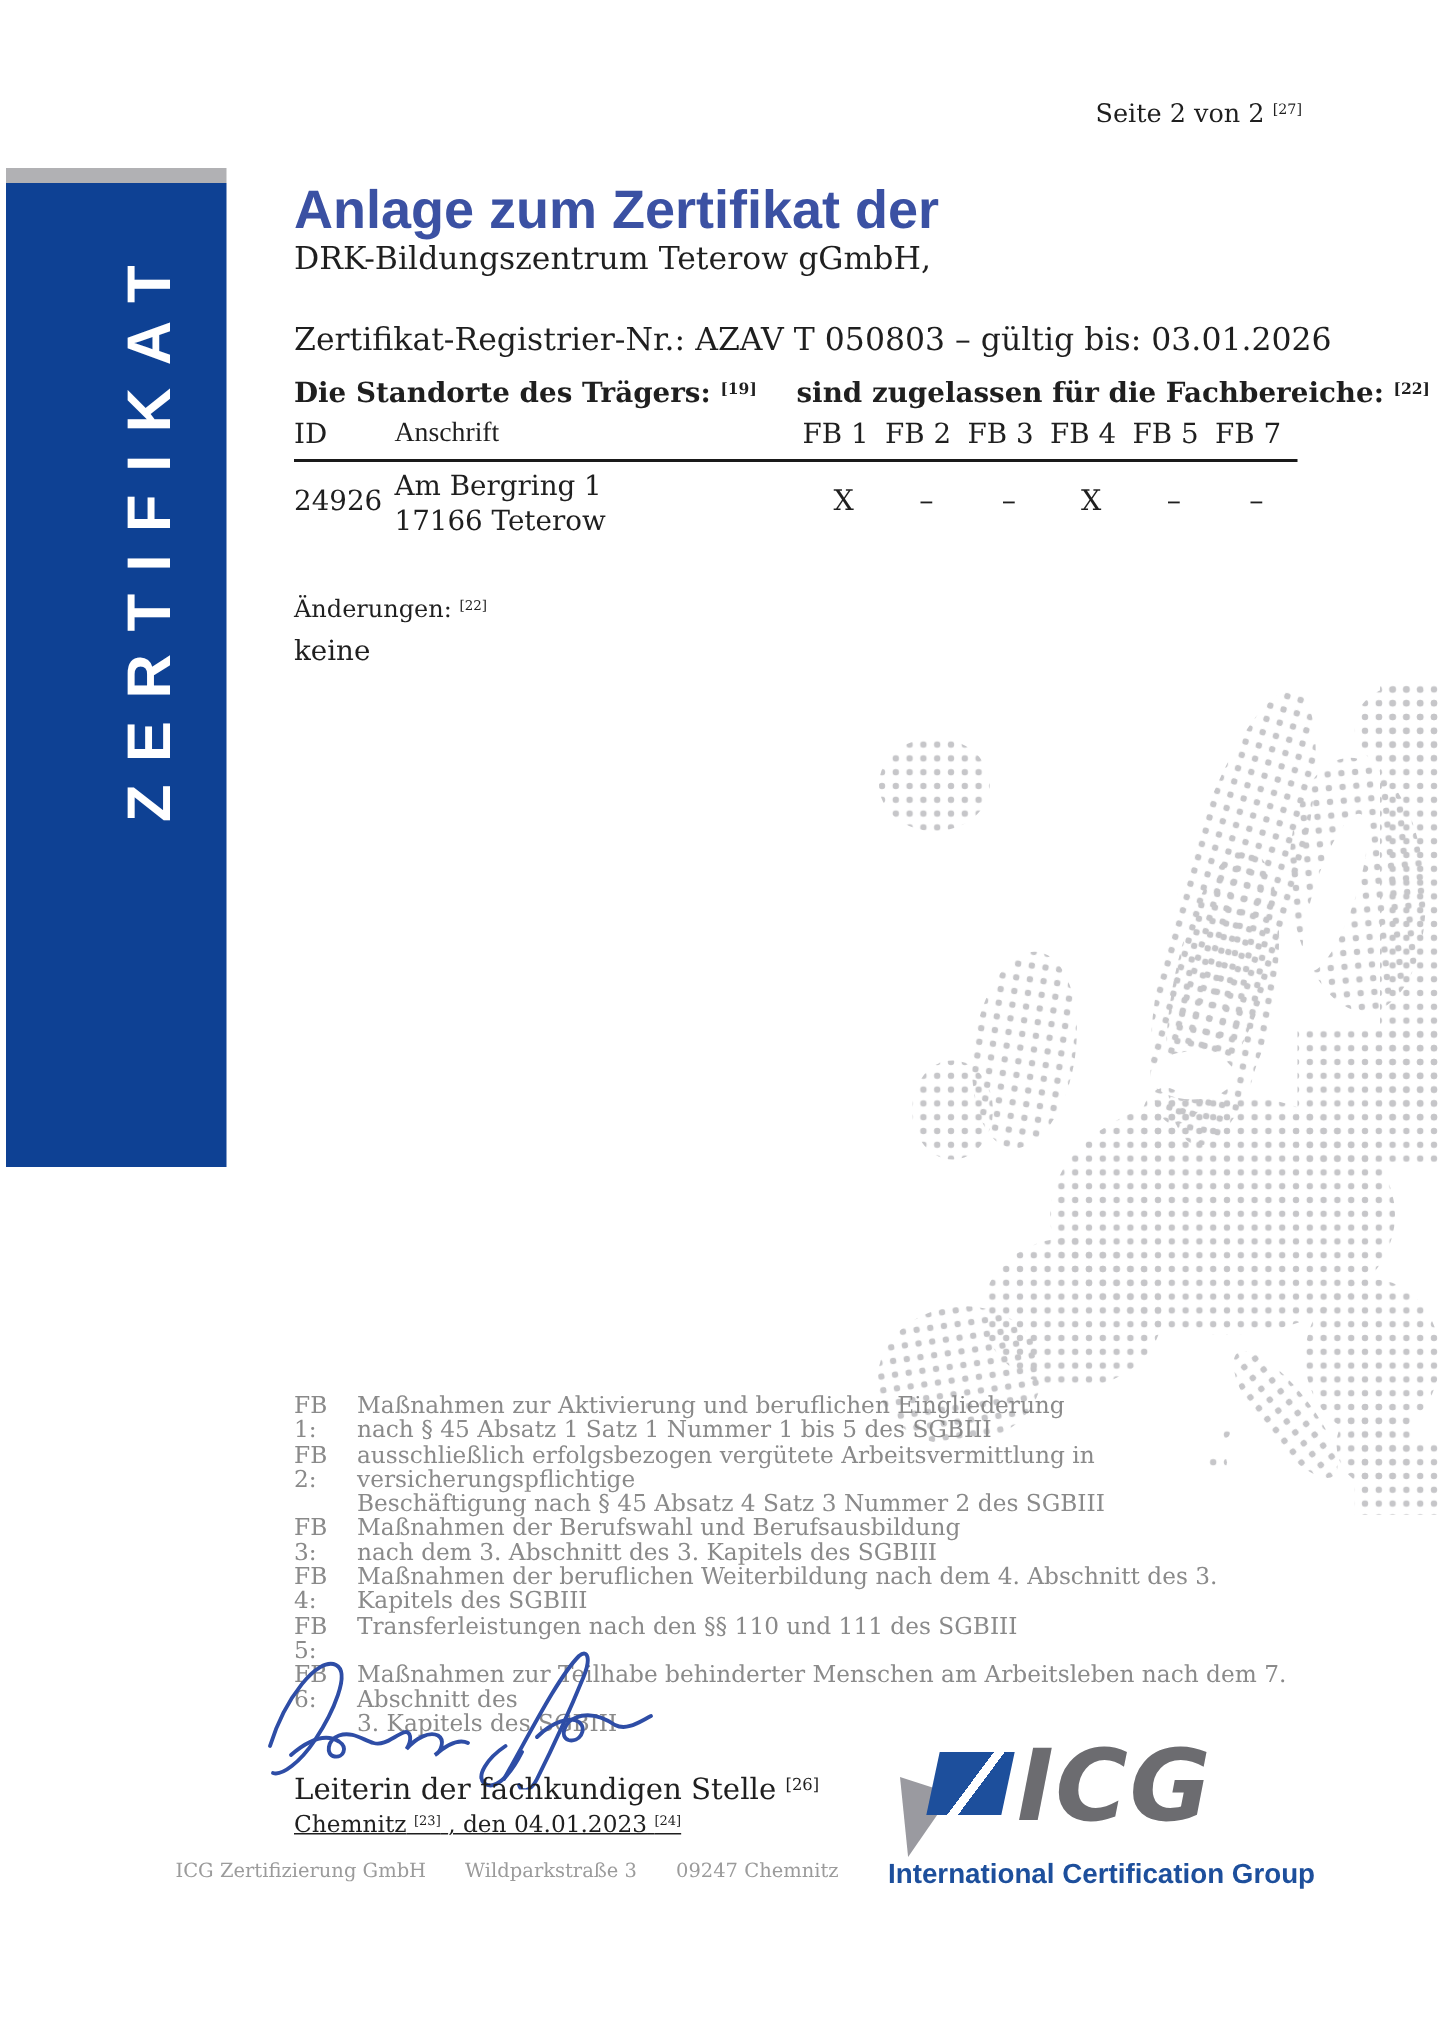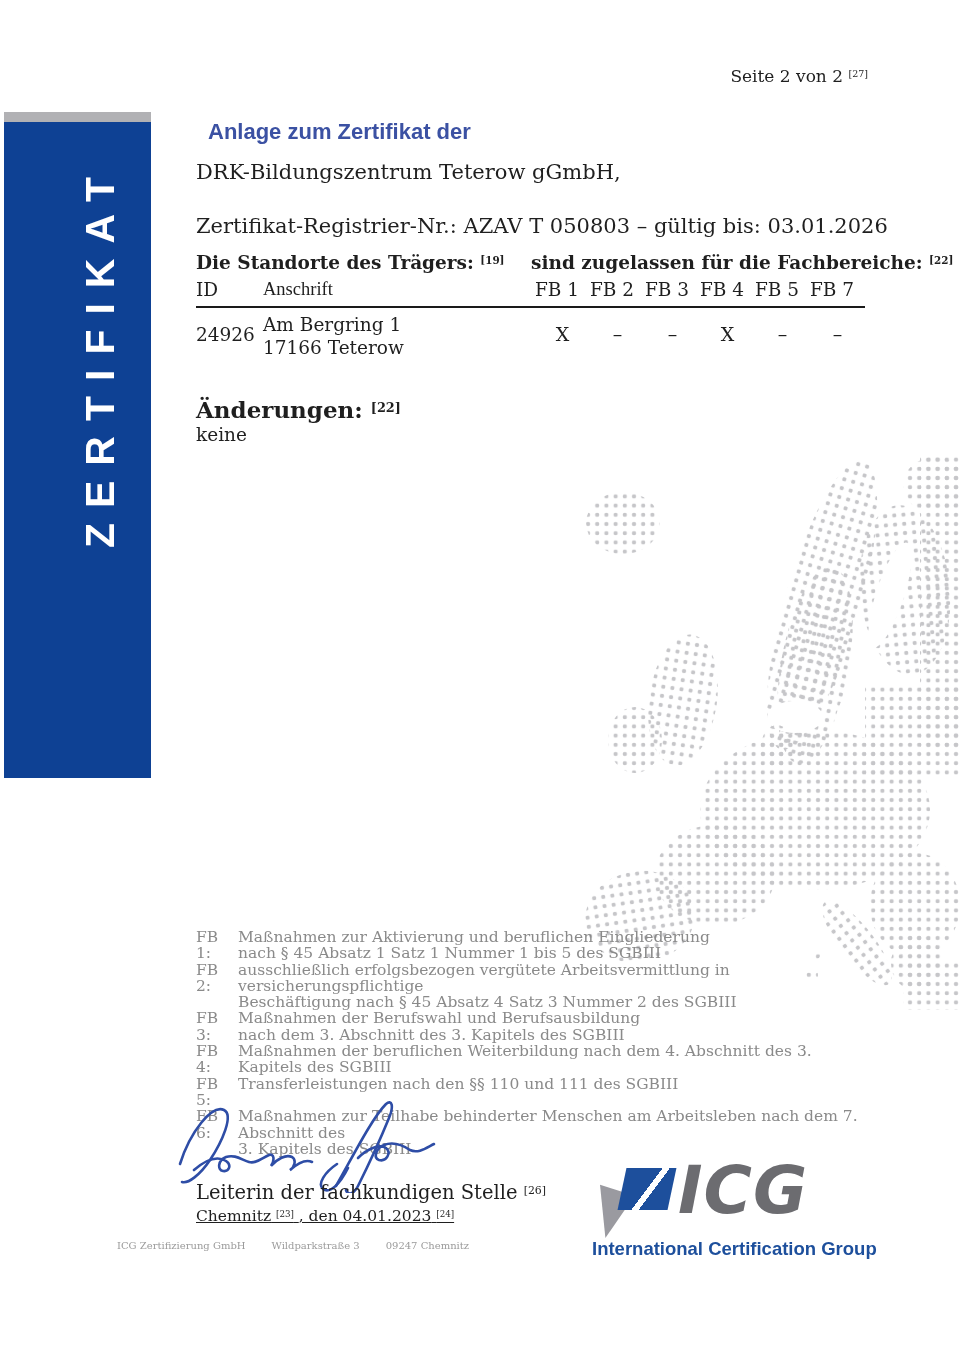--- a/index.html
+++ b/index.html
@@ -20,58 +20,58 @@
   .banner { left:4px; top:122px; width:147px; height:656px; background:var(--banner_blue,#0e4194); }
   .banner-text {
     position:absolute; left:96px; top:233px;
     transform:translate(-50%,-50%) rotate(-90deg);
     font-family:"Liberation Sans","DejaVu Sans",sans-serif;
     font-weight:700; font-size:41px; letter-spacing:15px; color:#ffffff; white-space:nowrap;
   }
 
   
   .title { left:196px; top:119px; font-family:"Liberation Sans","DejaVu Sans",sans-serif;
-           font-weight:700; font-size:22px; color:var(--title_blue,#3b51a3);margin-left:12px; }
+           font-weight:700; font-size:36px; color:var(--title_blue,#3b51a3); }
   .org   { left:196px; top:160px; font-size:21px; }
   .registry { left:196px; top:186px; font-size:21px;margin-top:28px; }
 
   
   .tbl-h-left  { left:196px; top:252px; font-size:18.5px; font-weight:700; }
   .tbl-h-right { left:531px; top:252px; font-size:18.5px; font-weight:700; }
   .col-id        { left:196px; top:279px; font-size:18.5px; }
   .col-anschrift { left:263px; top:279px; font-size:18.5px;font-family:Liberation Serif, serif; }
   .fb-cols { left:535px; top:279px; width:330px; display:flex; }
   .fb-cols > div { width:55px; text-align:left; font-size:18.5px; }
   .tbl-rule { left:196px; top:306px; width:669px; height:0; border-top:2px solid #1a1a1a; }
   .row-id   { left:196px; top:324px; font-size:18.5px; }
   .row-addr { left:263px; top:313px; font-size:18.5px; line-height:23px; }
   .row-marks { left:535px; top:323px; width:330px; display:flex; }
   .row-marks > div { width:55px; text-align:center; font-size:19px; }
 
   
-  .changes-label { left:196px; top:396px; font-size:23px; font-weight:700; }
+  .changes-label { left:196px; top:396px; font-size:16px; font-weight:400; }
   .changes-value { left:196px; top:424px; font-size:18.5px; }
 
   
   .map { left:565px; top:455px; width:395px; height:560px; }
 
   
   .legend { left:196px; top:929px; width:680px; color:var(--legend_gray,#8a8a8a);
             font-size:15.5px; line-height:16.3px; }
   .legend-item { display:flex; }
   .legend-label { width:42px; flex:0 0 42px; }
   .legend-text { flex:1; }
 
   
   .signature { left:172px; top:1098px; width:272px; height:95px; }
   .signer-role { left:196px; top:1181px; font-size:19.5px; }
   .signer-place { left:196px; top:1207px; font-size:15.5px;text-decoration:underline; }
 
   
-  .footer { left:117px; top:1240px; font-size:10px; color:var(--footer_gray,#9b9b9b);
+  .footer { left:117px; top:1240px; font-size:13px; color:var(--footer_gray,#9b9b9b);
             display:flex; }
   .footer span { margin-right:26px; }
 
   
   .logo { left:592px; top:1166px; width:300px; height:100px; }
   .logo-icon { position:absolute; left:8px; top:2px; width:80px; height:68px; }
   .logo-tri { position:absolute; left:0; top:8px; width:54px; height:62px;
               background:var(--logo_gray_light,#9a9aa0);
               clip-path:polygon(0% 14%, 64% 32%, 10% 100%); }
   .logo-quad { position:absolute; left:22px; top:0; width:50px; height:42px;

